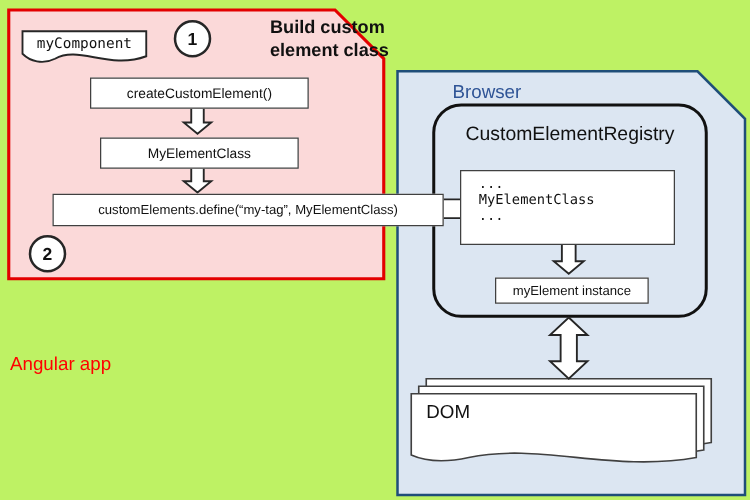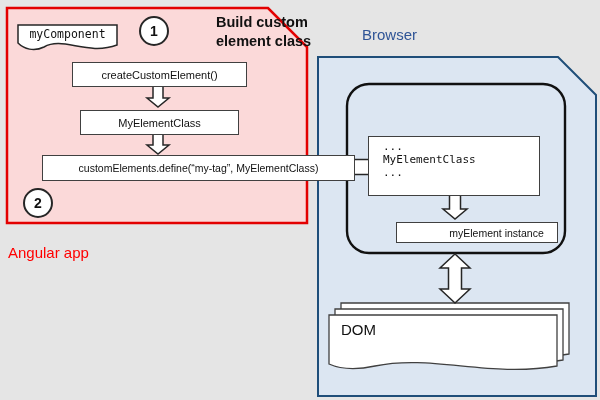--- a/index.html
+++ b/index.html
@@ -1,29 +1,29 @@
 <!DOCTYPE html>
 <html><head>
 <meta charset="utf-8">
 <title>Diagram</title>
 <style>
   html,body{margin:0;padding:0;background:#fff;}
-  #stage{position:relative;width:600px;height:400px;background:#e5e5e5;overflow:hidden;
+  #stage{position:relative;width:600px;height:400px;background:#bef264;overflow:hidden;
          font-family:"Liberation Sans",sans-serif;color:#111;}
   #bg{position:absolute;left:0;top:0;width:600px;height:400px;}
   .abs{position:absolute;}
   .codebox{position:absolute;background:#fff;border:1.3px solid #404040;
            font-family:Liberation Sans, sans-serif;font-size:11px;
            display:flex;align-items:center;justify-content:center;
            white-space:nowrap;color:#111;}
   .stepcircle{position:absolute;width:26px;height:26px;border:2px solid #262626;
               border-radius:50%;background:#fff;display:flex;align-items:center;
               justify-content:center;font-weight:bold;font-size:14px;}
   .steptext{position:absolute;font-weight:bold;font-size:14.5px;line-height:19px;}
-  .regionlabel{position:absolute;font-size:15px;}
+  .regionlabel{position:absolute;font-size:15px;margin-top:39px;}
   .mono{font-family:"DejaVu Sans Mono",monospace;}
 </style>
 </head>
 <body>
 
 <div id="stage">
 
   <svg id="bg" viewBox="0 0 600 400">
 
     <polygon points="7,8 268,8 307,47 307,223 7,223" fill="#fbd9d9" stroke="#e30000" stroke-width="2.5"></polygon>
@@ -59,25 +59,26 @@
   <div class="codebox" style="left:80px;top:110px;width:157px;height:23px;">MyElementClass</div>
 
   <div class="codebox" style="left:42px;top:155px;width:311px;height:24px;font-size:10.5px;">customElements.define(“my-tag”, MyElementClass)</div>
 
   <div class="stepcircle" style="left:23px;top:188px;">2</div>
 
   <div class="regionlabel" style="left:8px;top:244px;color:#ff0000;">Angular app</div>
 
   <div class="regionlabel" style="left:362px;top:26px;color:#2f5496;">Browser</div>
 
+  <div class="abs" style="left:352px;top:99px;width:208px;text-align:center;font-size:15.5px;">CustomElementRegistry</div>
 
   <div class="abs mono" style="left:368px;top:136px;width:156px;height:52px;background:#fff;
               border:1.3px solid #404040;font-size:11px;line-height:13px;padding:3px 0 3px 14px;">
     <div>...</div>
     <div>MyElementClass</div>
     <div>...</div>
   </div>
 
-  <div class="codebox" style="left:396px;top:222px;width:121px;height:19px;font-size:10.5px;padding-left:39px;">myElement instance</div>
+  <div class="codebox" style="left:396px;top:222px;width:121px;height:19px;font-size:10.5px;">myElement instance</div>
 
   <div class="abs" style="left:341px;top:321px;font-size:15px;">DOM</div>
 
 </div>
 
 </body></html>

